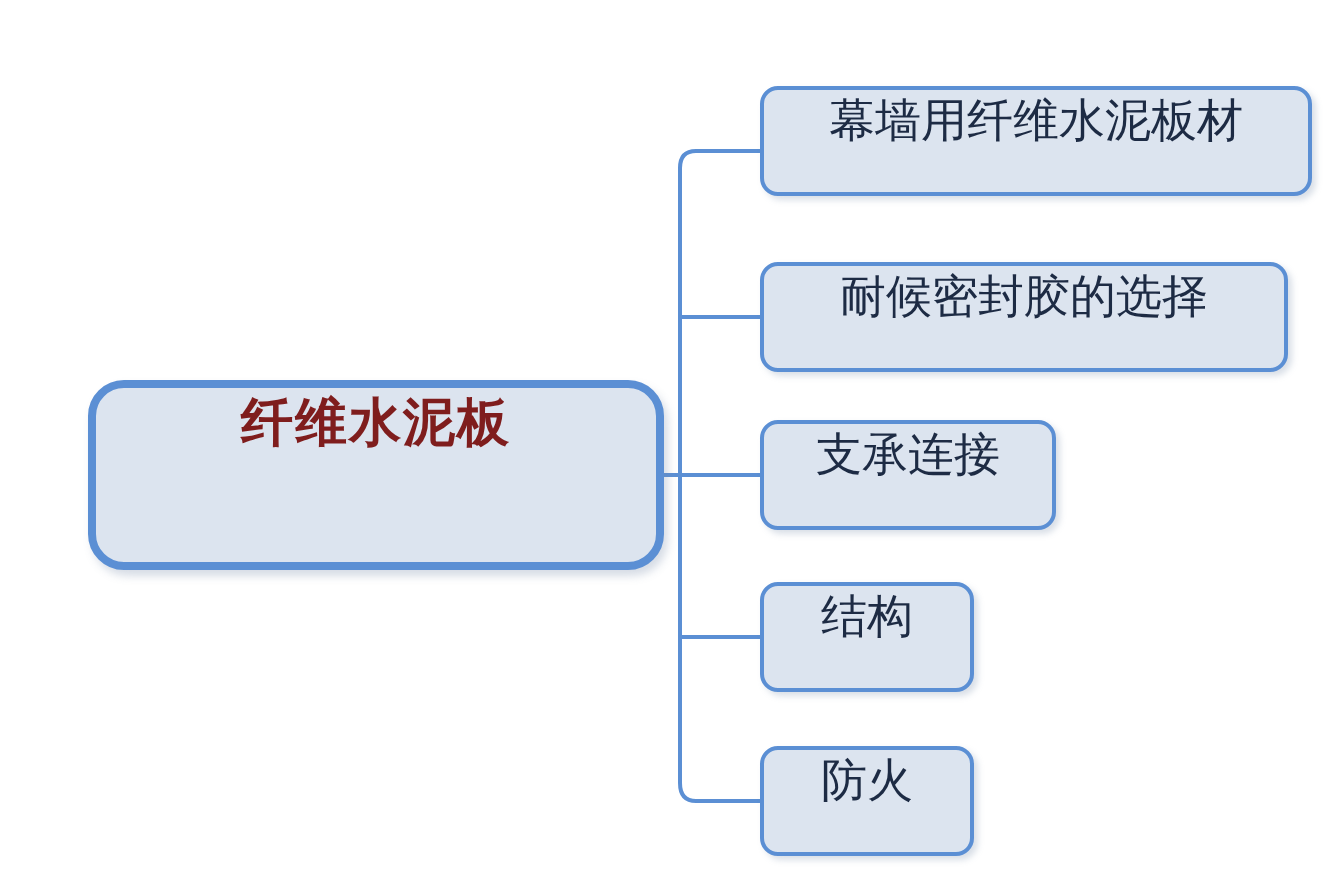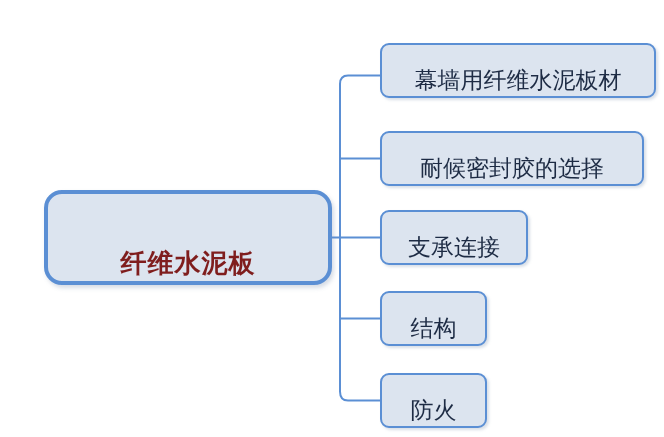--- a/index.html
+++ b/index.html
@@ -23,21 +23,21 @@
     position: absolute;
     left: 0;
     top: 0;
     width: 664px;
     height: 437px;
   }
   .node {
     position: absolute;
     box-sizing: border-box;
     display: flex;
-    align-items: flex-end;
+    align-items: flex-start;
     justify-content: center;
     background: #dce4ef;
     border-style: solid;
     border-color: #5b8fd4;
     white-space: nowrap;
     font-family: Liberation Mono, monospace;
   }
   .node-root {
     left: 44px;
     top: 190px;

